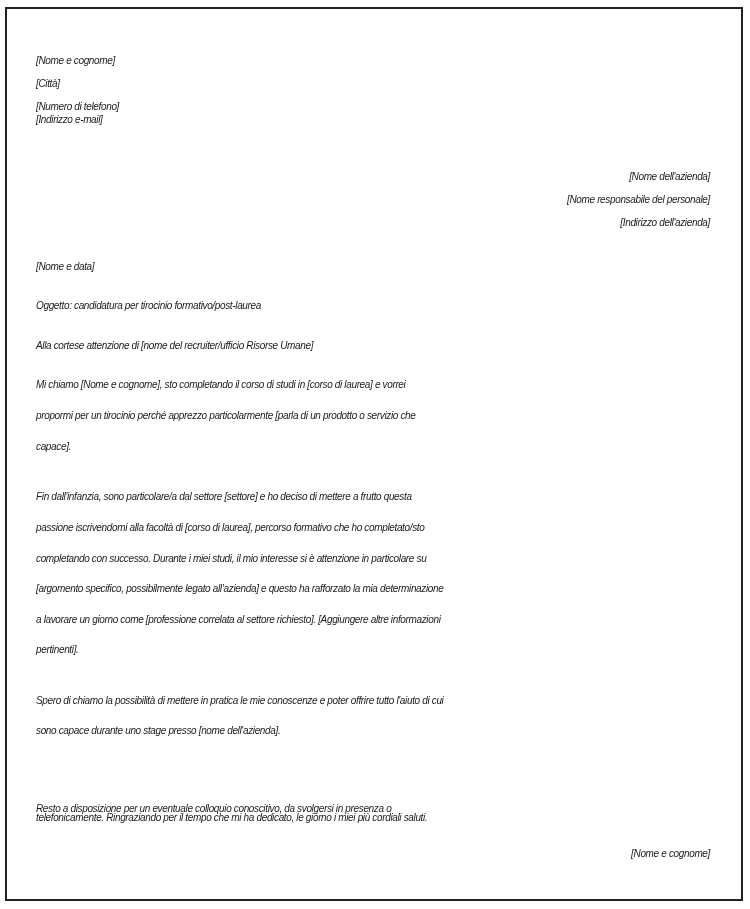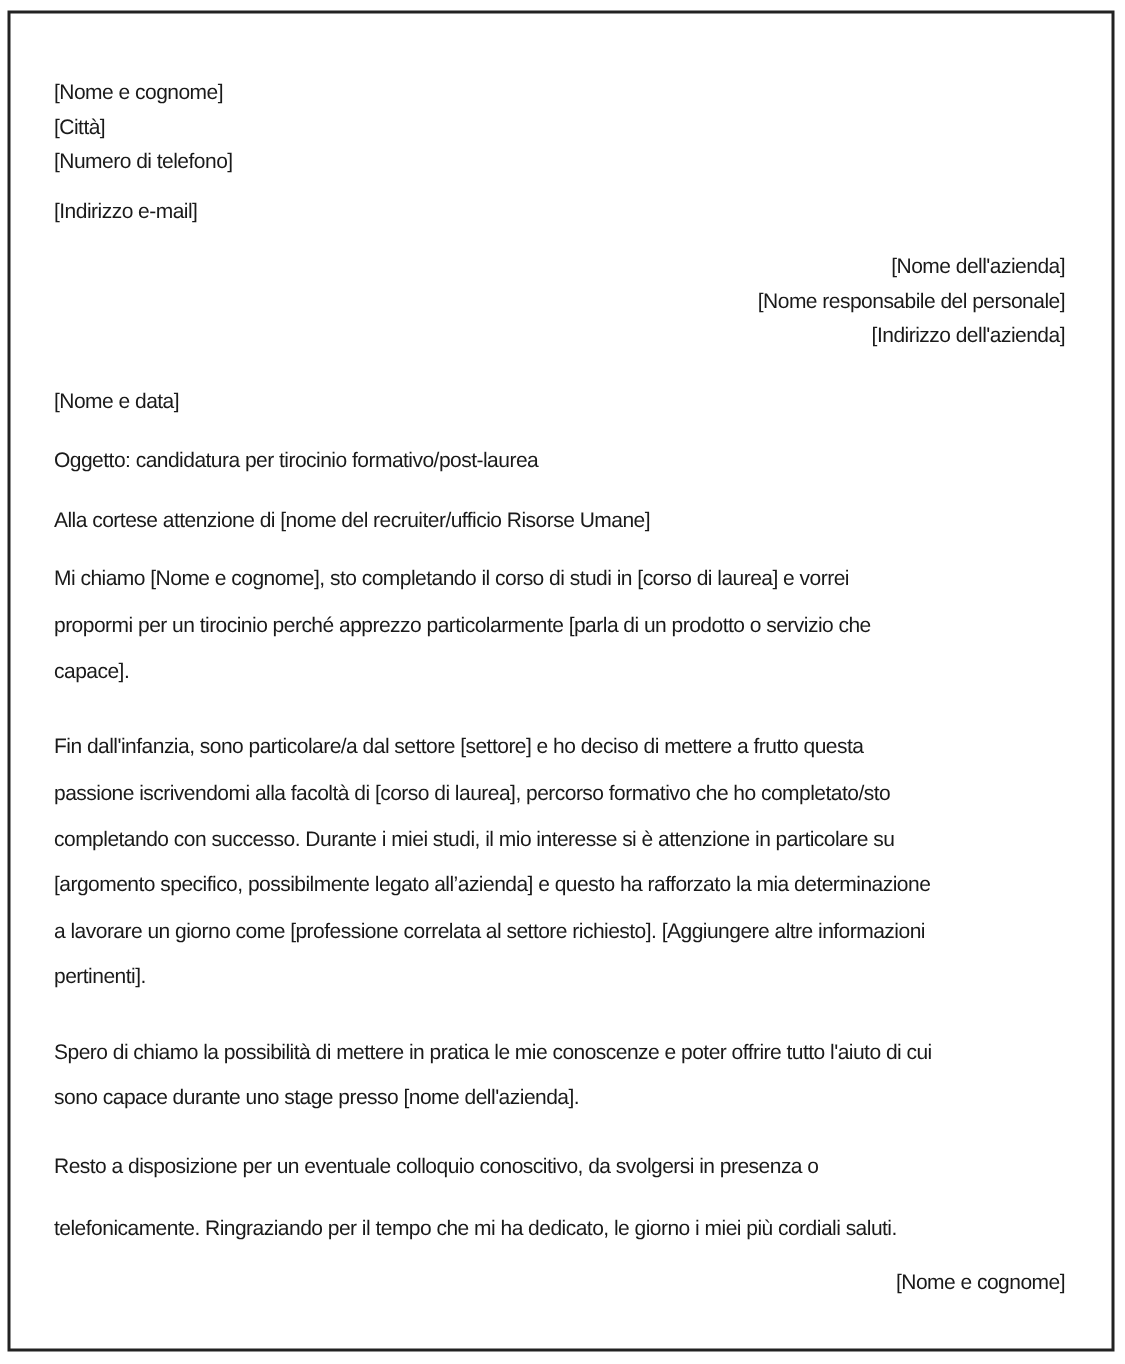--- a/index.html
+++ b/index.html
@@ -20,38 +20,39 @@
       left: 5px;
       top: 7px;
       width: 738px;
       height: 894px;
       border: 2px solid #222222;
       box-sizing: border-box;
       background: #ffffff;
     }
     .line {
       position: absolute;
-      font-size: 14px;
+      font-size: 10px;
       line-height: 18px;
       white-space: nowrap;
       letter-spacing: -0.35px;
+      font-style: italic;
     }
     .left { left: 36px; }
     .right { right: 40px; }
   </style>
 </head>
 <body>
 
 <div class="frame"></div>
 
 <div>
   <div class="line left" style="top:52px">[Nome e cognome]</div>
   <div class="line left" style="top:75px">[Città]</div>
   <div class="line left" style="top:98px">[Numero di telefono]</div>
-  <div class="line left" style="top:131px">[Indirizzo e-mail]</div>
+  <div class="line left" style="top:111px">[Indirizzo e-mail]</div>
 </div>
 
 <div>
   <div class="line right" style="top:168px">[Nome dell'azienda]</div>
   <div class="line right" style="top:191px">[Nome  responsabile del personale]</div>
   <div class="line right" style="top:214px">[Indirizzo dell'azienda]</div>
 </div>
 
 <div class="line left" style="top:258px">[Nome e data]</div>
 <div class="line left" style="top:297px">Oggetto: candidatura per tirocinio formativo/post-laurea</div>
@@ -71,17 +72,17 @@
   <div class="line left" style="top:611px">a lavorare un giorno come [professione correlata al settore richiesto]. [Aggiungere altre informazioni</div>
   <div class="line left" style="top:641px">pertinenti].</div>
 </div>
 
 <div>
   <div class="line left" style="top:692px">Spero di chiamo la possibilità di mettere in pratica le mie conoscenze e poter offrire tutto l'aiuto di cui</div>
   <div class="line left" style="top:722px">sono capace durante uno stage presso [nome dell'azienda].</div>
 </div>
 
 <div>
-  <div class="line left" style="top:768px">Resto a disposizione per un eventuale colloquio conoscitivo, da svolgersi in presenza o</div>
+  <div class="line left" style="top:800px">Resto a disposizione per un eventuale colloquio conoscitivo, da svolgersi in presenza o</div>
   <div class="line left" style="top:809px">telefonicamente. Ringraziando per il tempo che mi ha dedicato, le giorno i miei più cordiali saluti.</div>
 </div>
 
 <div class="line right" style="top:845px">[Nome e cognome]</div>
 
 </body></html>

